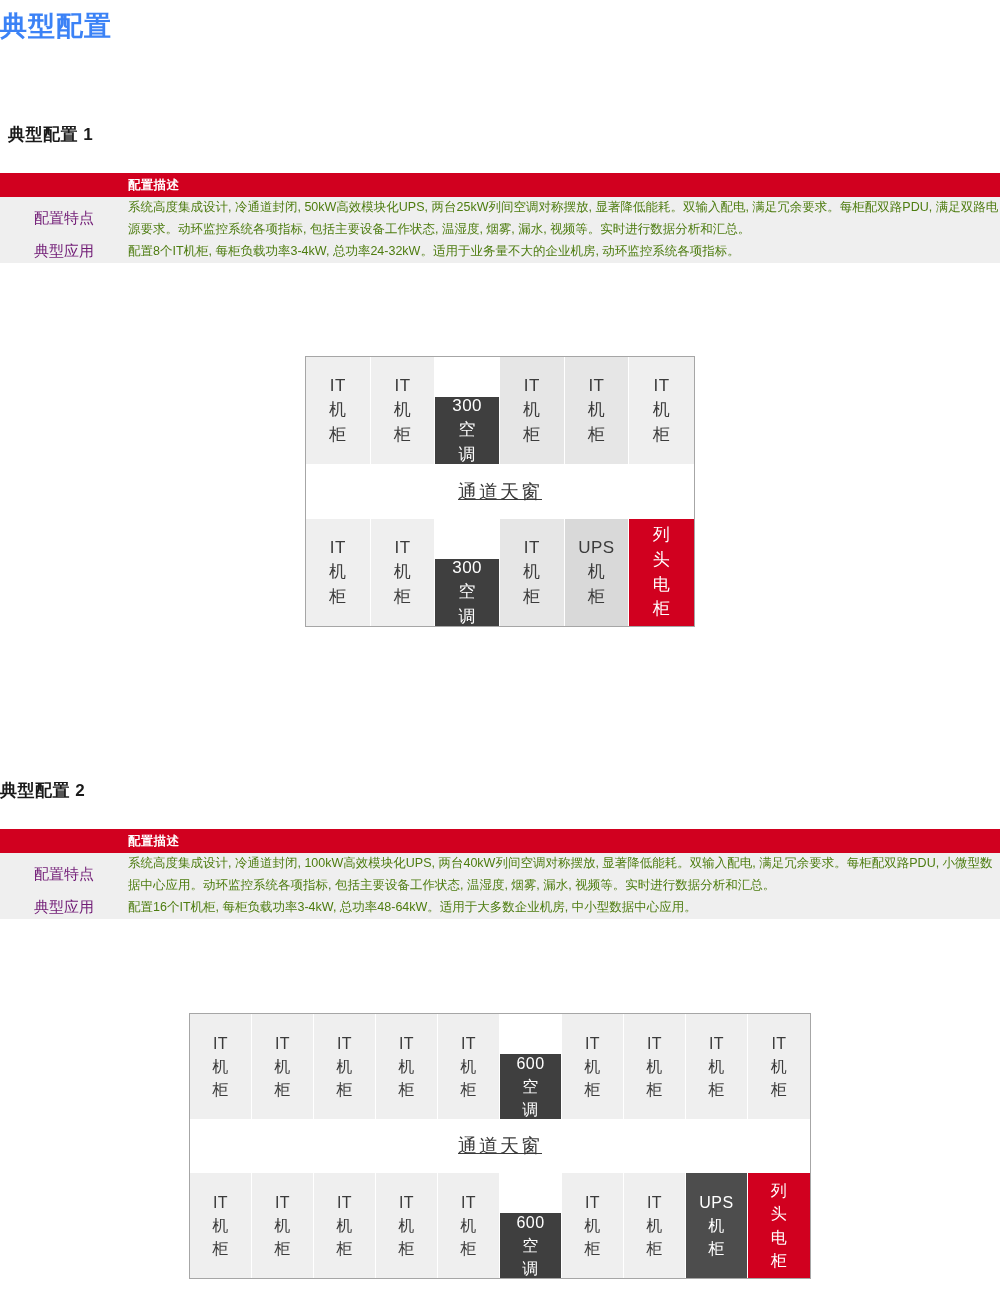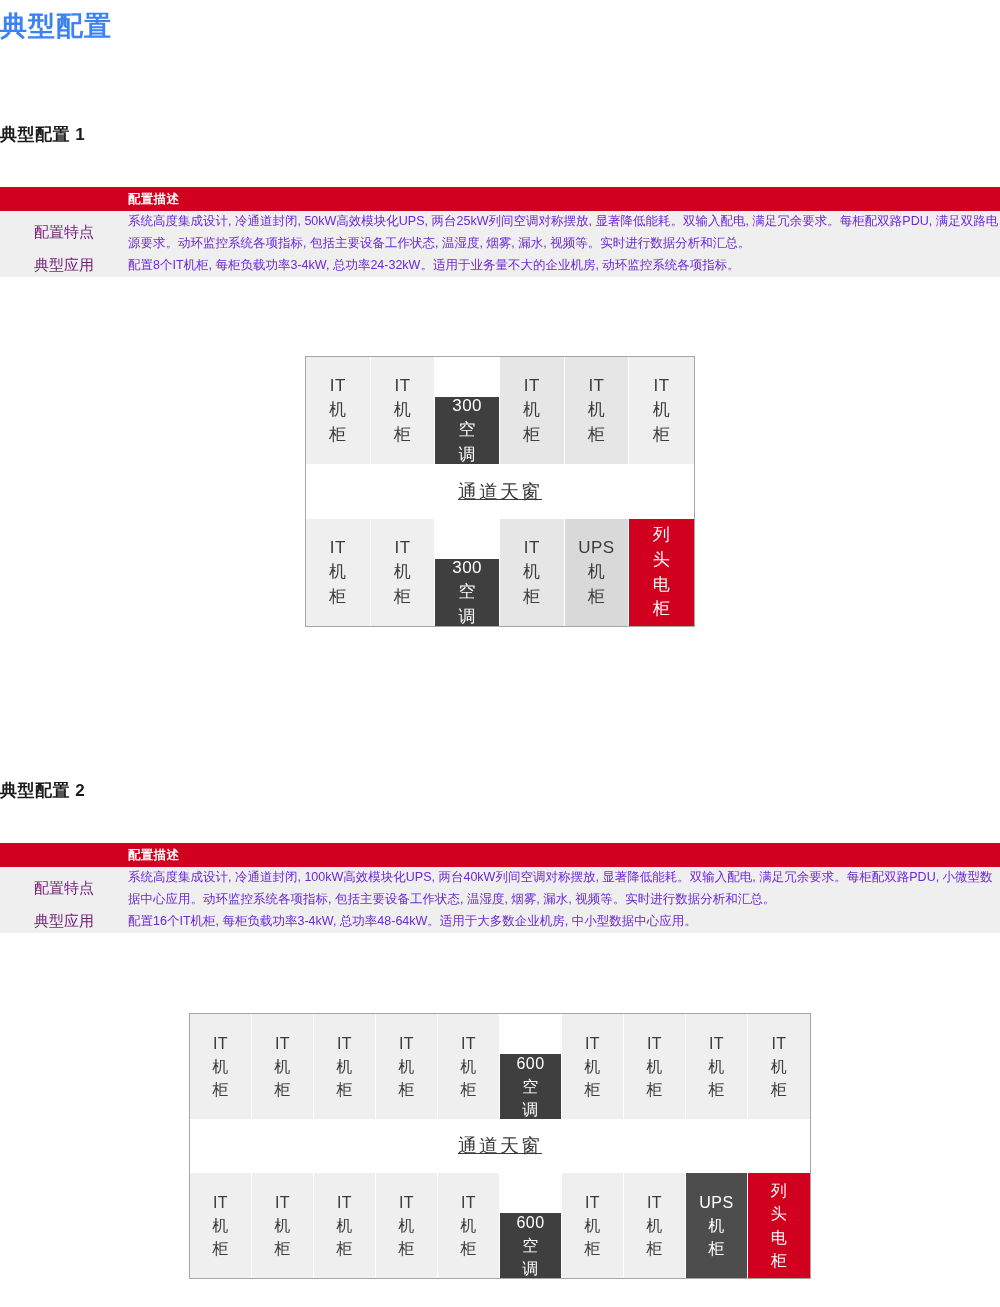--- a/index.html
+++ b/index.html
@@ -29,31 +29,30 @@
     font-weight: bold;
     letter-spacing: 1px;
     color: #3b82f6;
   }
   .section-title {
     font-size: 17px;
     font-weight: bold;
     color: #1a1a1a;
     letter-spacing: 0.5px;
   }
-  .sec1-title { position: absolute; left: 0px; top: 123px; }
+  .sec1-title { position: absolute; left: 8px; top: 123px; }
   .sec2-title { position: absolute; left: 0px; top: 779px; }
 
   
   .cfg-table {
     position: absolute;
     left: 0px;
     width: 1000px;
     border-collapse: collapse;
     table-layout: fixed;
-    margin-top: 14px;
   }
   .cfg-table td, .cfg-table th {
     border: 0;
     padding: 0;
   }
   .hdr-blank {
     background: #d1001f;
     width: 128px;
     height: 24px;
   }
@@ -71,21 +70,21 @@
     width: 128px;
     background: #efefef;
     color: #701a75;
     font-size: 15px;
     text-align: center;
     vertical-align: middle;
     border-bottom: 1px solid #ffffff;
   }
   .row-body {
     background: #efefef;
-    color: #6d28d9;
+    color: #4d7c0f;
     font-size: 12.5px;
     line-height: 1.75;
     padding: 9px 12px 9px 10px;
     vertical-align: middle;
     border-bottom: 1px solid #ffffff;
   }
   .row-label.last, .row-body.last { border-bottom: 0; }
 
   
   .diagram {

